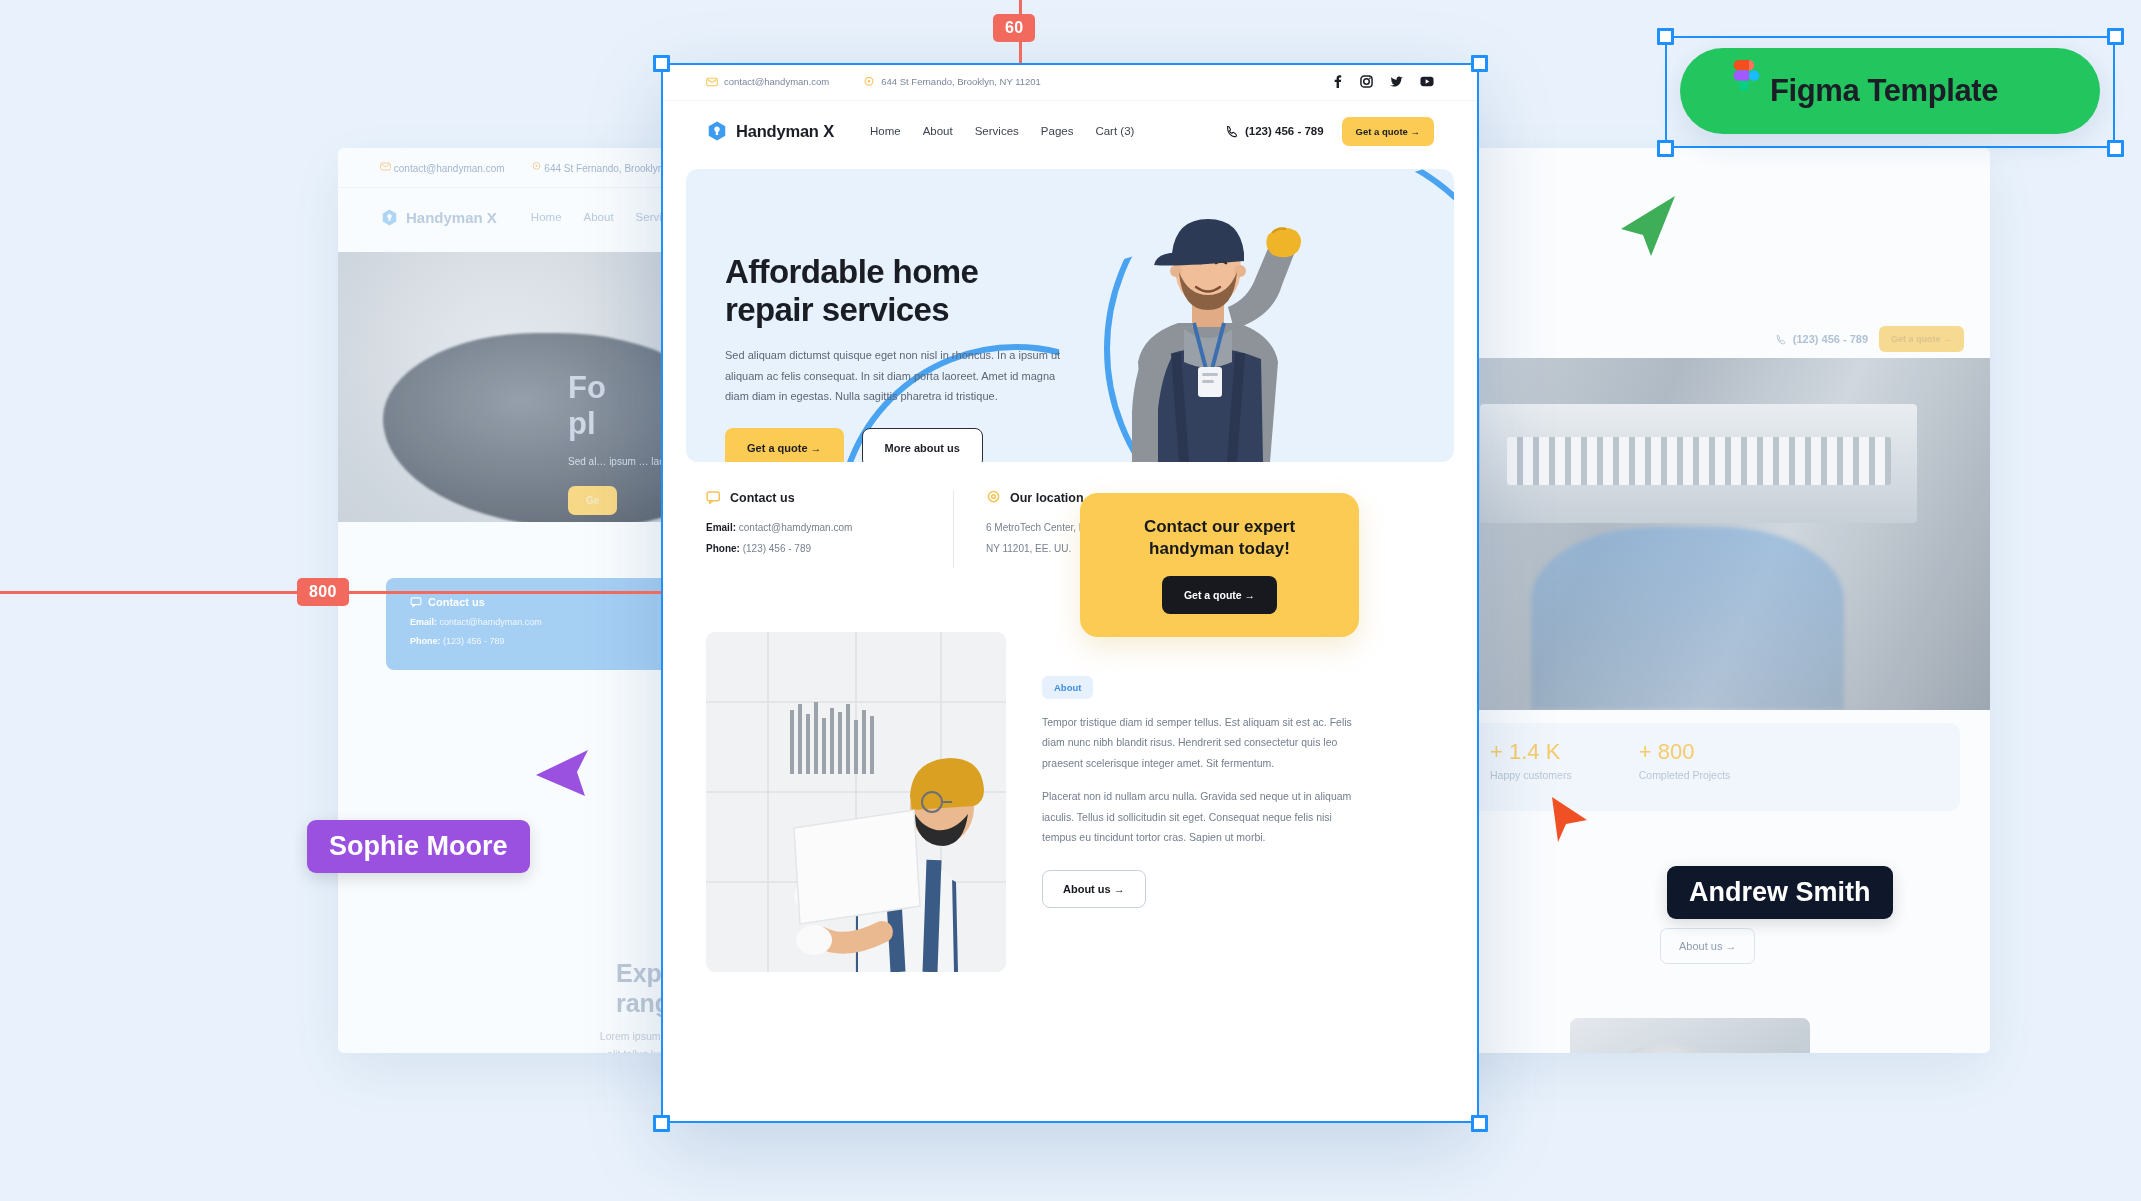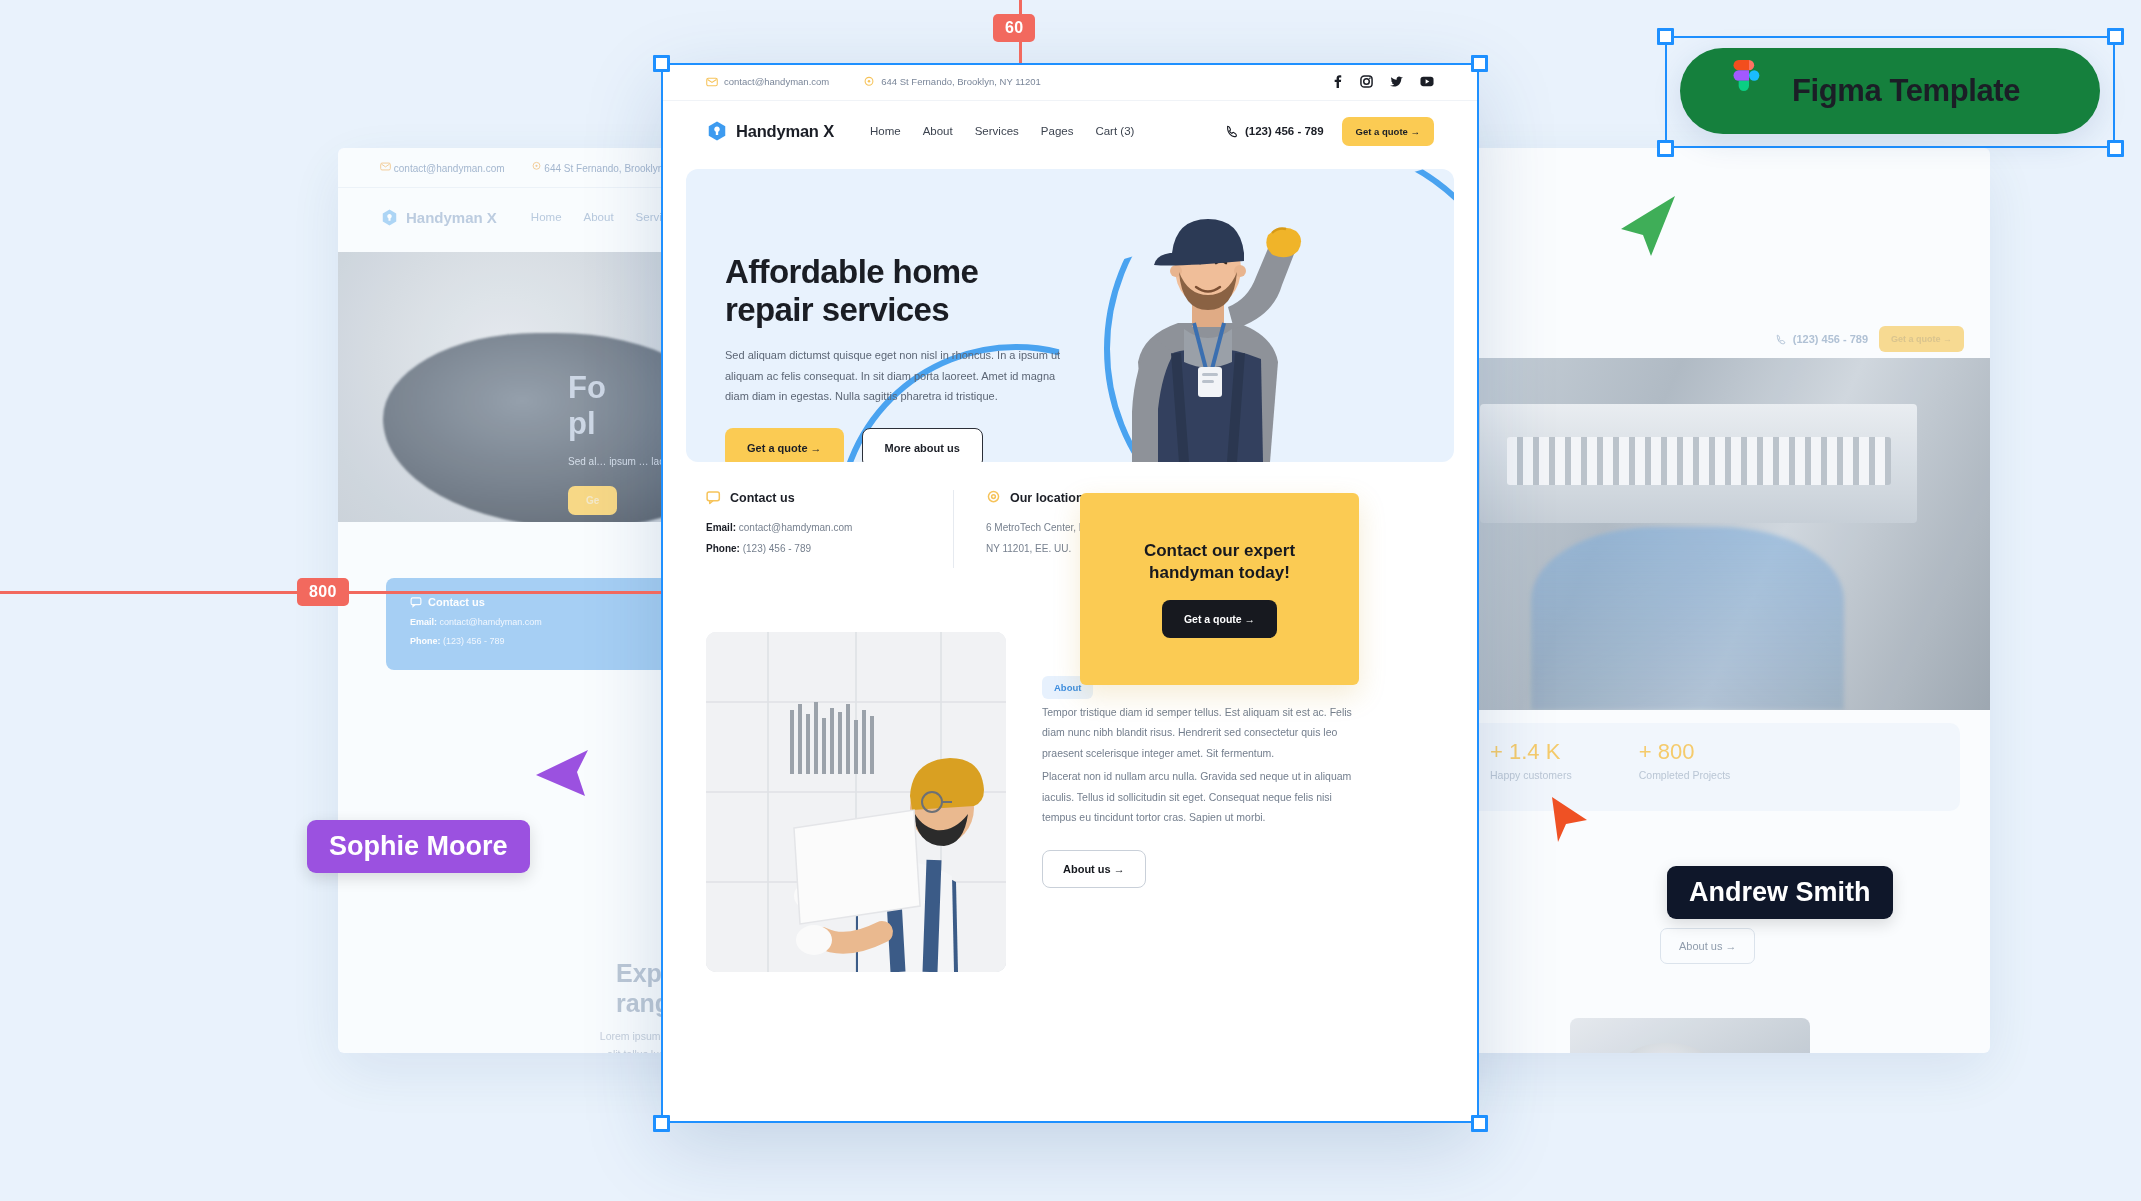--- a/index.html
+++ b/index.html
@@ -206,22 +206,22 @@
   .m-info {
     margin: 28px 45px 0; display: flex; gap: 0; align-items: flex-start;
   }
   .m-info .col { width: 215px; }
   .m-info .divider { width: 1px; background: #e6eaf0; height: 78px; margin: 0 32px; }
   .m-info h4 { font-size: 12.5px; font-weight: bold; color: #1b1e26; display:flex; gap: 9px; align-items:center; }
   .m-info .body { font-size: 10px; color: #77818f; line-height: 2.1; margin-top: 12px; }
   .m-info .body b { color: #1b1e26; }
 
   .cta-card {
-    position: absolute; left: 1080px; top: 493px; width: 279px; height: 192px;
-    background: #fbcb53; border-radius: 6px; z-index: 12;
+    position: absolute; left: 1080px; top: 493px; width: 279px; height: 144px;
+    background: #fbcb53; border-radius: 18px; z-index: 12;
     display: flex; flex-direction: column; align-items: center; justify-content: center;
     box-shadow: 0 10px 28px rgba(200,150,20,.18);
   }
   .cta-card h3 { font-size: 17px; line-height: 1.3; color: #17191f; text-align: center; }
   .cta-card .dark {
     margin-top: 16px; background: #17191f; color: #fff; font-size: 10.5px; font-weight: bold;
     padding: 13px 22px; border-radius: 8px; border: none; cursor: pointer;
   }
 
   .m-about { margin: 64px 0 0; display: flex; gap: 0; padding-left: 0; }
@@ -229,43 +229,43 @@
     width: 300px; height: 340px; margin-left: 45px; border-radius: 10px; overflow: hidden;
     position: relative;
     background: linear-gradient(160deg,#f2f3f5 0%, #dfe2e6 40%, #cfd3d8 100%);
   }
   .about-txt { width: 320px; margin-left: 36px; padding-top: 44px; }
   .chip {
     display: inline-block; background: #e7f1fd; color: #3d8ee0; font-size: 9.5px;
     font-weight: bold; padding: 6px 12px; border-radius: 6px;
   }
   .about-txt h2 { margin-top: 13px; font-size: 21px; line-height: 1.28; color: #14171d; letter-spacing: -.3px;}
-  .about-txt p { margin-top: 3px; font-size: 10.5px; line-height: 1.95; color: #737e8d; }
+  .about-txt p { margin-top: 13px; font-size: 10.5px; line-height: 1.95; color: #737e8d; }
   .btn-about {
     margin-top: 22px; background:#fff; border: 1px solid #c9d0d9; border-radius: 8px;
     padding: 12px 20px; font-size: 11px; font-weight: bold; color:#14171d; cursor: pointer;
   }
 
   
   .sel-box { position: absolute; border: 2.5px solid #1e90ff; pointer-events: none; }
   .handle {
     position: absolute; width: 17px; height: 17px; background: #fff;
     border: 3px solid #1e90ff; border-radius: 1px;
   }
   .measure-line { position: absolute; background: #f2695e; }
   .measure-badge {
     position: absolute; background: #f2695e; color: #fff; border-radius: 5px;
     font-size: 16px; font-weight: bold; padding: 5px 12px; letter-spacing: .3px;
   }
 
   
   .figma-pill {
     position: absolute; left: 1680px; top: 48px; width: 420px; height: 86px;
-    background: #15803d; border-radius: 43px; display: flex; align-items: center;
-    gap: 22px; padding-left: 48px;
+    background: #22c55e; border-radius: 43px; display: flex; align-items: center;
+    padding-left: 48px;
     box-shadow: 0 8px 30px rgba(30,70,130,.13);
   }
   .figma-pill .label { font-size: 31px; font-weight: bold; color: #1b1e26; letter-spacing: -.4px; }
 
   
   .cursor-label {
     position: absolute; border-radius: 9px; color: #fff; font-weight: bold;
     font-size: 27px; padding: 11px 22px; white-space: nowrap;
     box-shadow: 0 5px 16px rgba(0,0,0,.14);
   }

